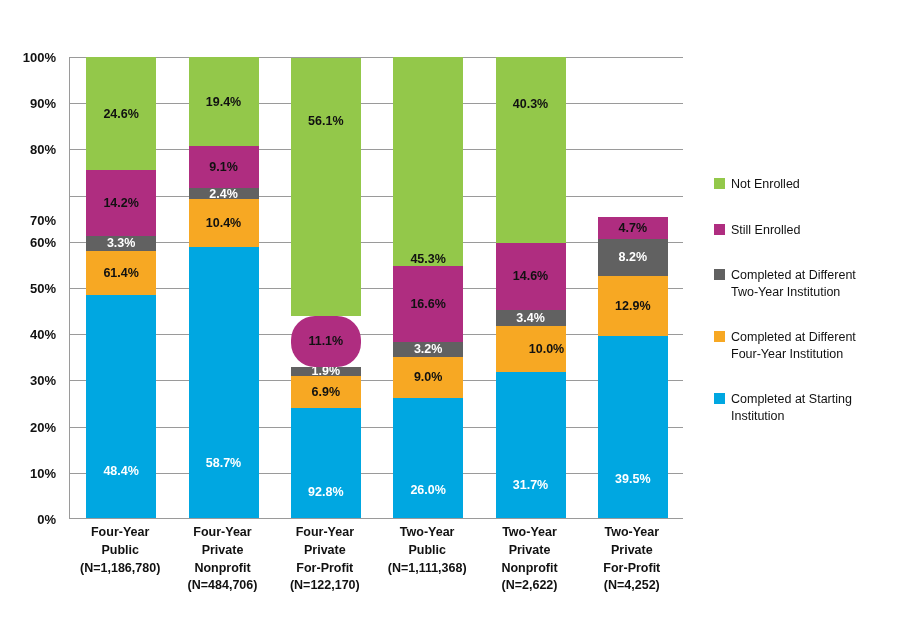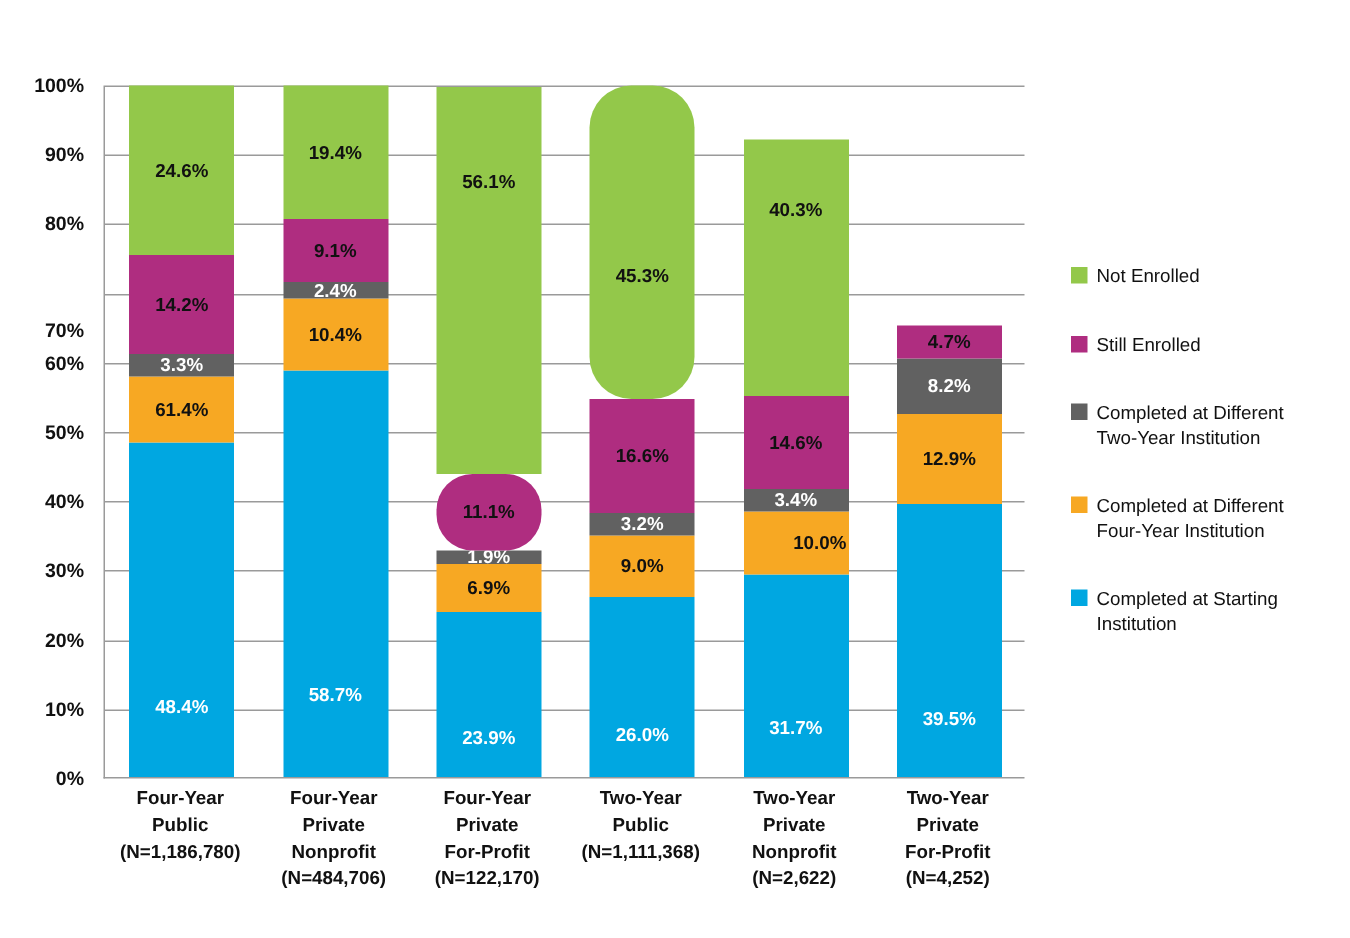--- a/index.html
+++ b/index.html
@@ -175,21 +175,21 @@
             <span class="seg-label">9.1%</span>
           </div>
           <div class="seg dark-text" title="Not Enrolled" style="height: 19.4%; background: rgb(147, 200, 74);">
             <span class="seg-label">19.4%</span>
           </div>
         </div>
       </div>
       <div class="bar-group" style="left: 220.833px; width: 70px;">
         <div class="bar">
           <div class="seg light-text" title="Completed at Starting Institution" style="height: 23.9%; background: rgb(0, 167, 225); align-items: flex-end;">
-            <span class="seg-label" style="margin-bottom: 19.8752px;">23.9%</span>
+            <span class="seg-label" style="margin-bottom: 19.8752px;">92.8%</span>
           </div>
           <div class="seg dark-text" title="Completed at Different Four-Year Institution" style="height: 6.9%; background: rgb(247, 168, 35);">
             <span class="seg-label">6.9%</span>
           </div>
           <div class="seg light-text" title="Completed at Different Two-Year Institution" style="height: 1.9%; background: rgb(97, 97, 97);">
             <span class="seg-label">1.9%</span>
           </div>
           <div class="seg dark-text" title="Still Enrolled" style="height: 11.1%; background: rgb(175, 45, 128); border-radius: 24px;">
             <span class="seg-label">11.1%</span>
           </div>
@@ -205,40 +205,40 @@
           </div>
           <div class="seg dark-text" title="Completed at Different Four-Year Institution" style="height: 9%; background: rgb(247, 168, 35);">
             <span class="seg-label">9.0%</span>
           </div>
           <div class="seg light-text" title="Completed at Different Two-Year Institution" style="height: 3.2%; background: rgb(97, 97, 97);">
             <span class="seg-label">3.2%</span>
           </div>
           <div class="seg dark-text" title="Still Enrolled" style="height: 16.6%; background: rgb(175, 45, 128);">
             <span class="seg-label">16.6%</span>
           </div>
-          <div class="seg dark-text" title="Not Enrolled" style="height: 45.3%; background: rgb(147, 200, 74); align-items: center; border-radius: 28px;">
+          <div class="seg dark-text" title="Not Enrolled" style="height: 45.3%; background: rgb(147, 200, 74); align-items: flex-end;">
             <span class="seg-label" style="margin-top: 46.0429px;">45.3%</span>
           </div>
         </div>
       </div>
       <div class="bar-group" style="left: 425.5px; width: 70px;">
         <div class="bar">
           <div class="seg light-text" title="Completed at Starting Institution" style="height: 31.7%; background: rgb(0, 167, 225); align-items: flex-end;">
             <span class="seg-label" style="margin-bottom: 26.3617px;">31.7%</span>
           </div>
           <div class="seg dark-text" title="Completed at Different Four-Year Institution" style="height: 10%; background: rgb(247, 168, 35); padding-left: 32px;">
             <span class="seg-label">10.0%</span>
           </div>
           <div class="seg light-text" title="Completed at Different Two-Year Institution" style="height: 3.4%; background: rgb(97, 97, 97);">
             <span class="seg-label">3.4%</span>
           </div>
           <div class="seg dark-text" title="Still Enrolled" style="height: 14.6%; background: rgb(175, 45, 128);">
             <span class="seg-label">14.6%</span>
           </div>
-          <div class="seg dark-text" title="Not Enrolled" style="height: 40.3%; background: rgb(147, 200, 74); align-items: flex-start; margin-top: 36px;">
+          <div class="seg dark-text" title="Not Enrolled" style="height: 40.3%; background: rgb(147, 200, 74); align-items: flex-start;">
             <span class="seg-label" style="margin-top: 40.9609px;">40.3%</span>
           </div>
         </div>
       </div>
       <div class="bar-group" style="left: 527.833px; width: 70px;">
         <div class="bar">
           <div class="seg light-text" title="Completed at Starting Institution" style="height: 39.5%; background: rgb(0, 167, 225); align-items: flex-end;">
             <span class="seg-label" style="margin-bottom: 32.8482px;">39.5%</span>
           </div>
           <div class="seg dark-text" title="Completed at Different Four-Year Institution" style="height: 12.9%; background: rgb(247, 168, 35);">

